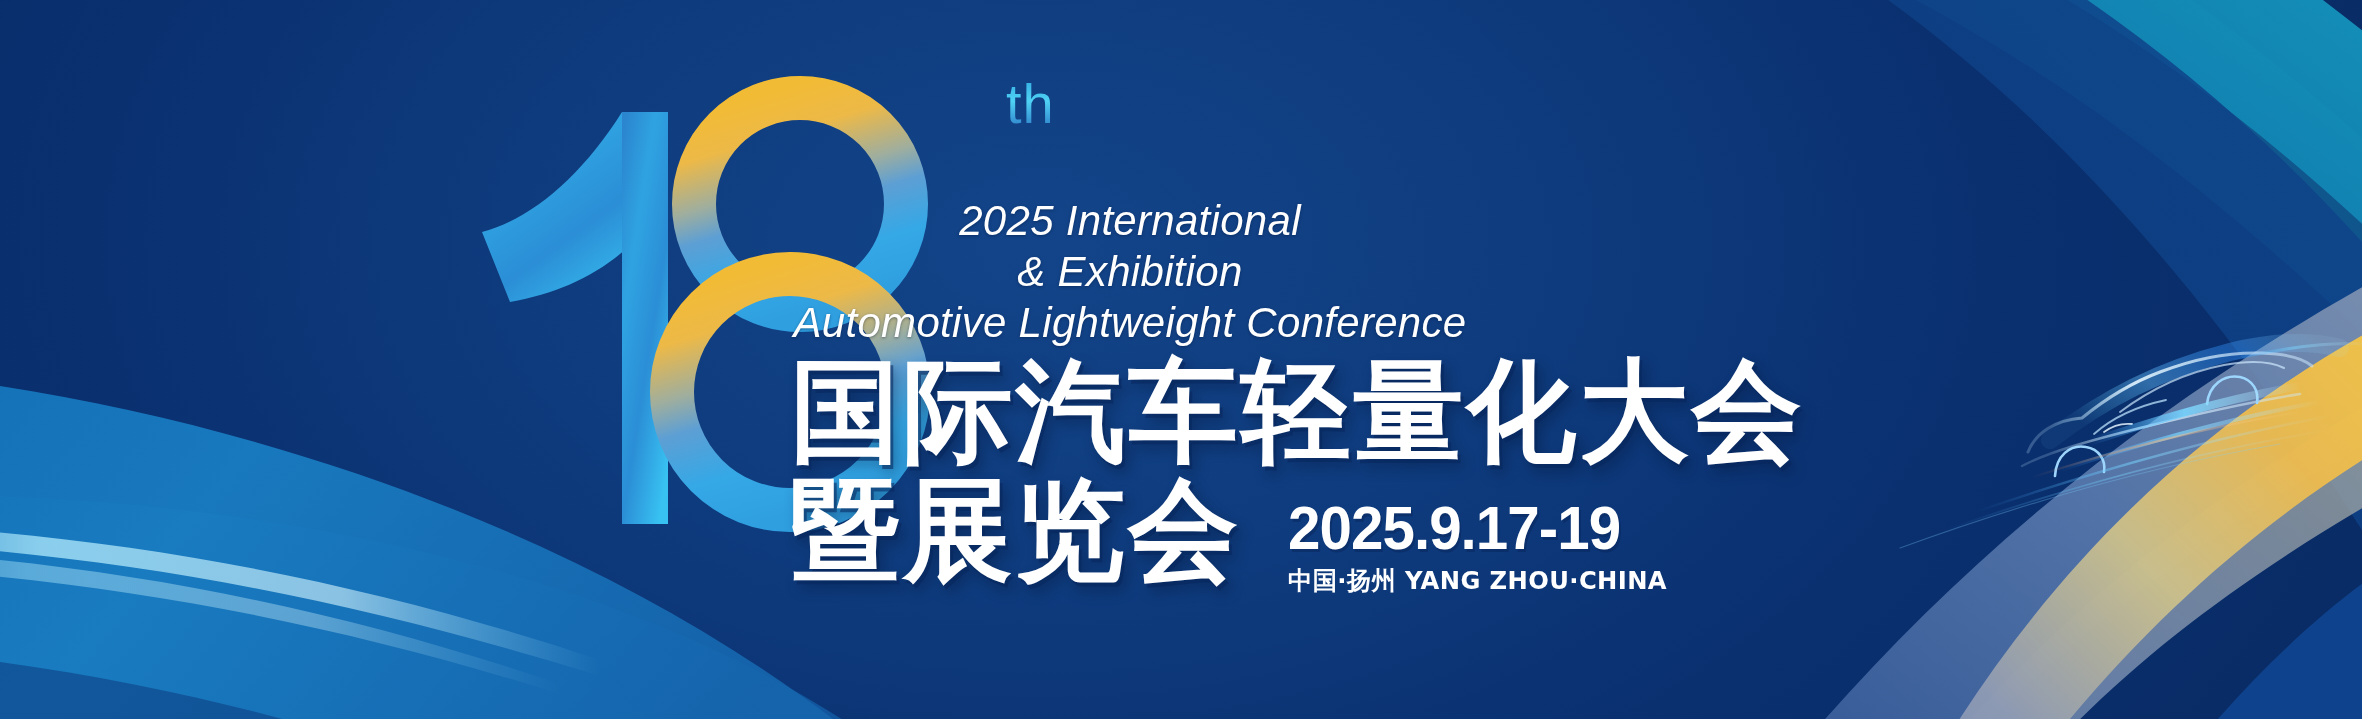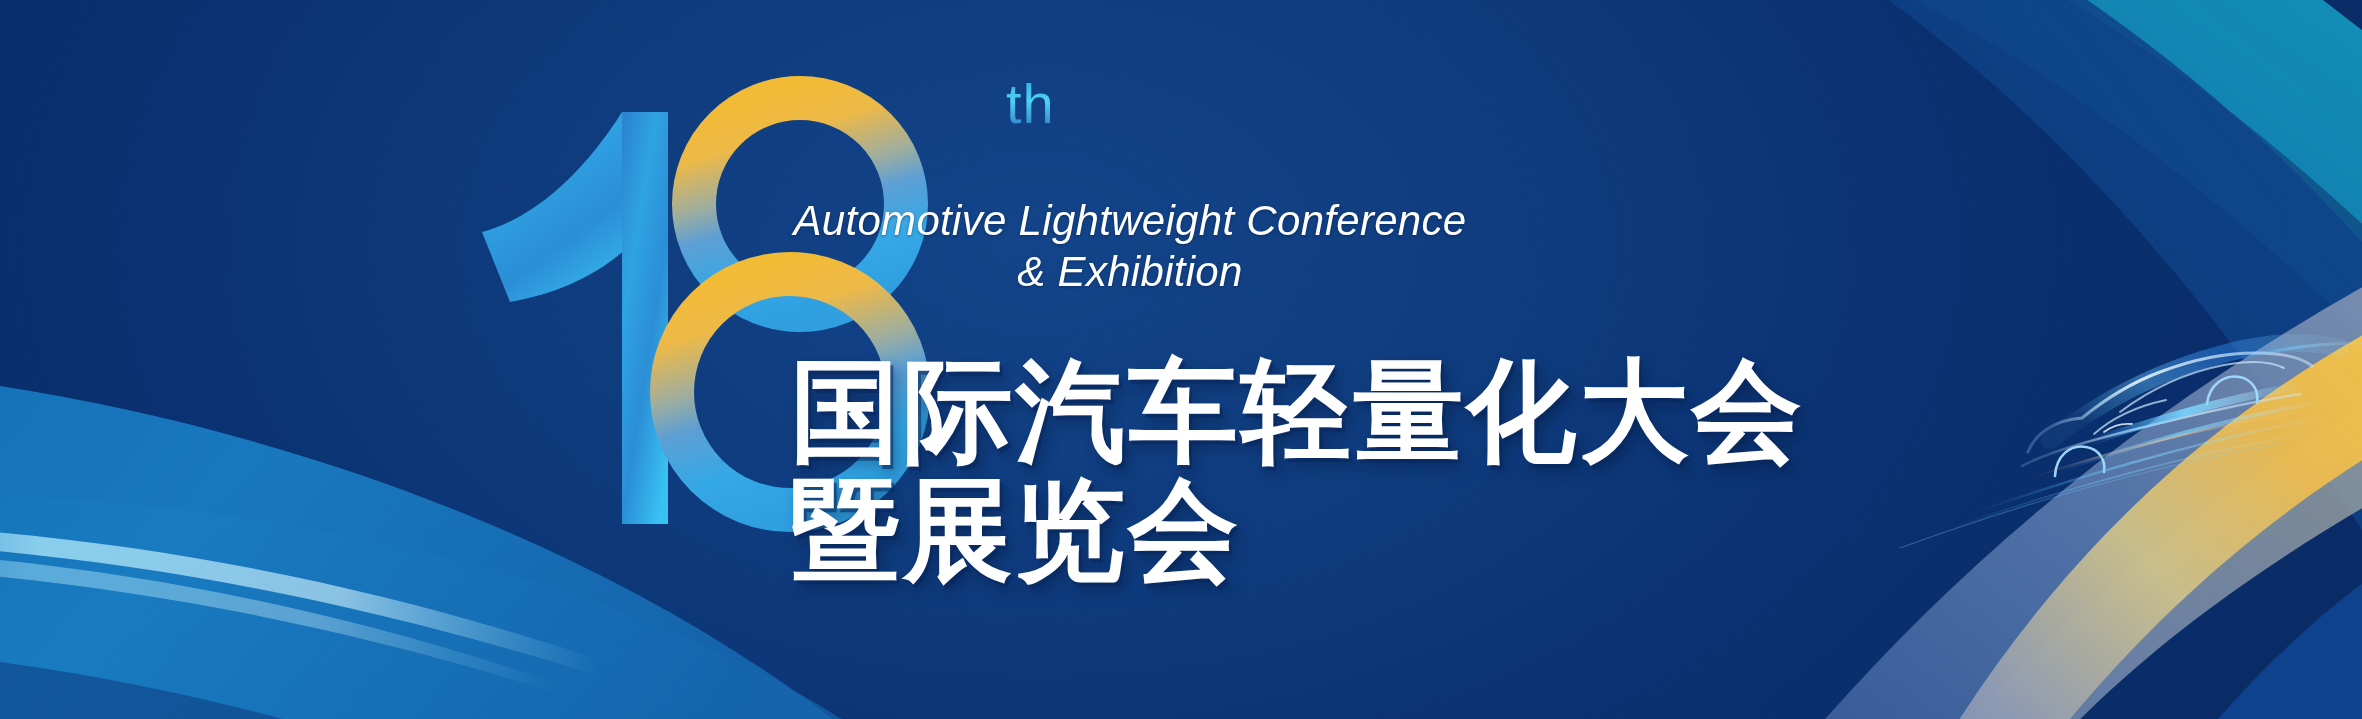--- a/index.html
+++ b/index.html
@@ -287,24 +287,29 @@
 
       <g fill="none" stroke="url(#g8num)">
         <circle cx="330" cy="152" r="106" stroke-width="44"></circle>
         <circle cx="320" cy="340" r="118" stroke-width="44"></circle>
       </g>
     </svg>
 
     <div class="ordinal">th</div>
 
     <div class="eng">
+      <span class="eline">2025 International</span>
+      <span class="eline">&amp; Exhibition</span>
       <span class="eline">Automotive Lightweight Conference</span>
-      <span class="eline">&amp; Exhibition</span>
     </div>
 
     <div class="cn-wrap">
       <div class="cn-line">国际汽车轻量化大会</div>
       <div class="cn-line cn-line-2">暨展览会</div>
     </div>
 
+    <div class="date-block">
+      <div class="date-main">2025.9.17-19</div>
+      <div class="date-sub">中国·扬州 YANG ZHOU·CHINA</div>
+    </div>
 
   </div>
 </div>
 
 </body></html>

